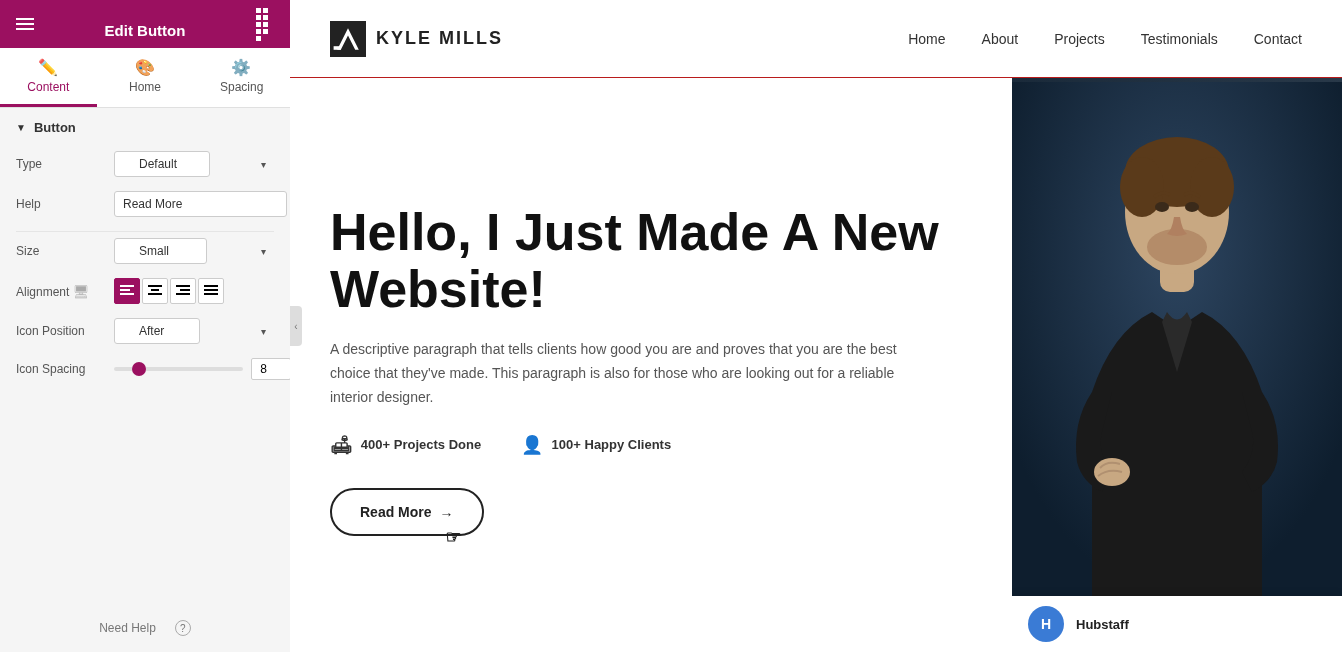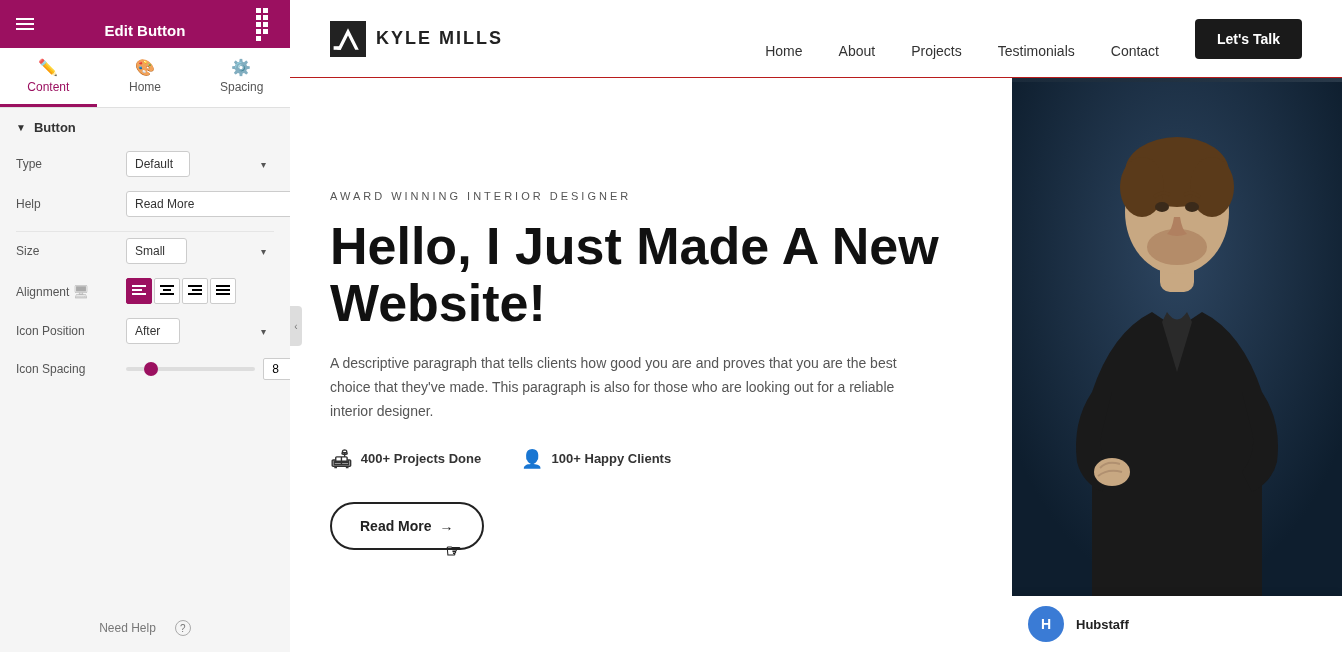--- a/index.html
+++ b/index.html
@@ -109,42 +109,42 @@
     }
 
     .section-header .arrow {
       font-size: 10px;
     }
 
     .form-row {
       display: flex;
       align-items: center;
       margin-bottom: 14px;
-      gap: 20px;
+      gap: 8px;
     }
 
     .form-label {
       width: 90px;
       font-size: 12px;
       color: #555;
       flex-shrink: 0;
     }
 
     .form-control {
       flex: 1;
       display: flex;
       align-items: center;
       gap: 4px;
     }
 
     .select-input {
       flex: 1;
       border: 1px solid #ccc;
       background: white;
-      padding: 5px 8px;
+      padding: 5px 24px;
       font-size: 12px;
       border-radius: 3px;
       appearance: none;
       -webkit-appearance: none;
       cursor: pointer;
       color: #333;
     }
 
     .select-wrapper {
       position: relative;
@@ -666,27 +666,25 @@
         <rect x="4" y="28" width="8" height="4" fill="white"></rect>
       </svg>
       <span class="logo-text">KYLE MILLS</span>
     </div>
     <nav class="site-nav">
       <a class="nav-link">Home</a>
       <a class="nav-link">About</a>
       <a class="nav-link">Projects</a>
       <a class="nav-link">Testimonials</a>
       <a class="nav-link">Contact</a>
-      <button class="nav-cta">Let's Talk</button>
     </nav>
   </div>
 
   <div class="hero-section">
     <div class="hero-content">
-      <div class="hero-tag">AWARD WINNING INTERIOR DESIGNER</div>
       <h1 class="hero-title">Hello, I Just Made A New Website!</h1>
       <p class="hero-desc">A descriptive paragraph that tells clients how good you are and proves that you are the best choice that they've made. This paragraph is also for those who are looking out for a reliable interior designer.</p>
       <div class="hero-stats">
         <div class="stat-item">
           <span class="stat-icon">🛋</span>
           <span>400+ Projects Done</span>
         </div>
         <div class="stat-item">
           <span class="stat-icon">👤</span>
           <span>100+ Happy Clients</span>

